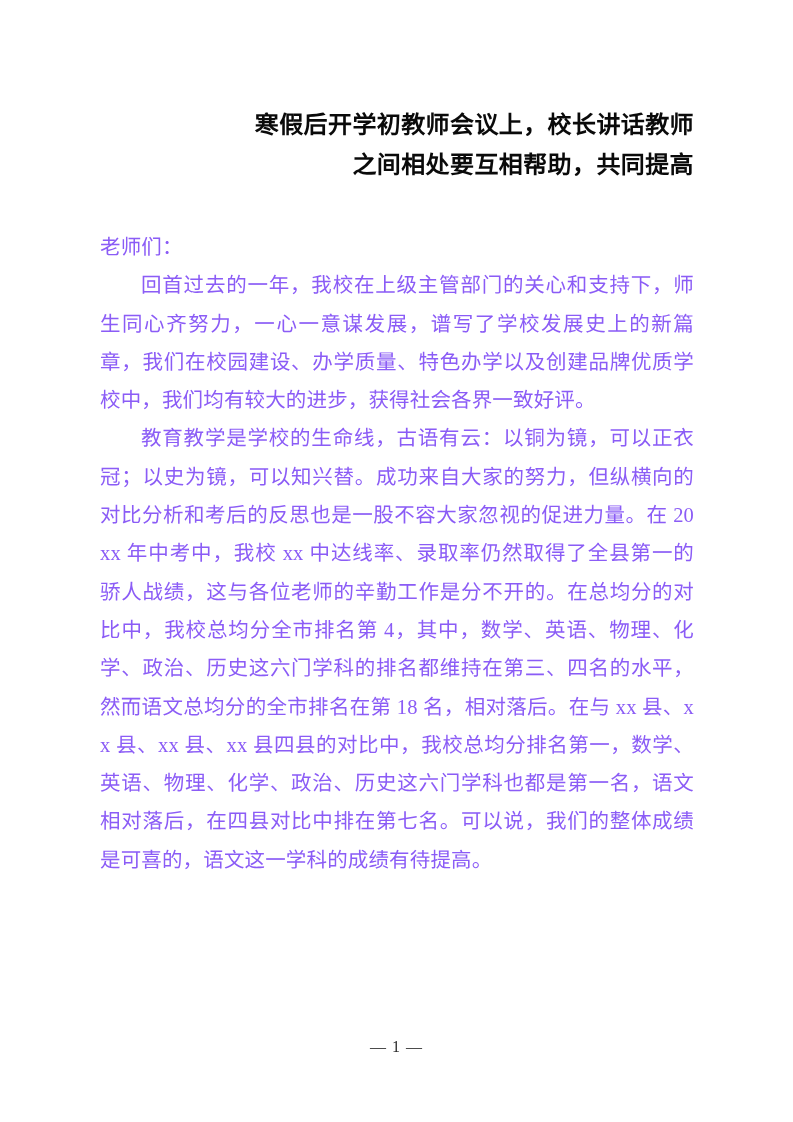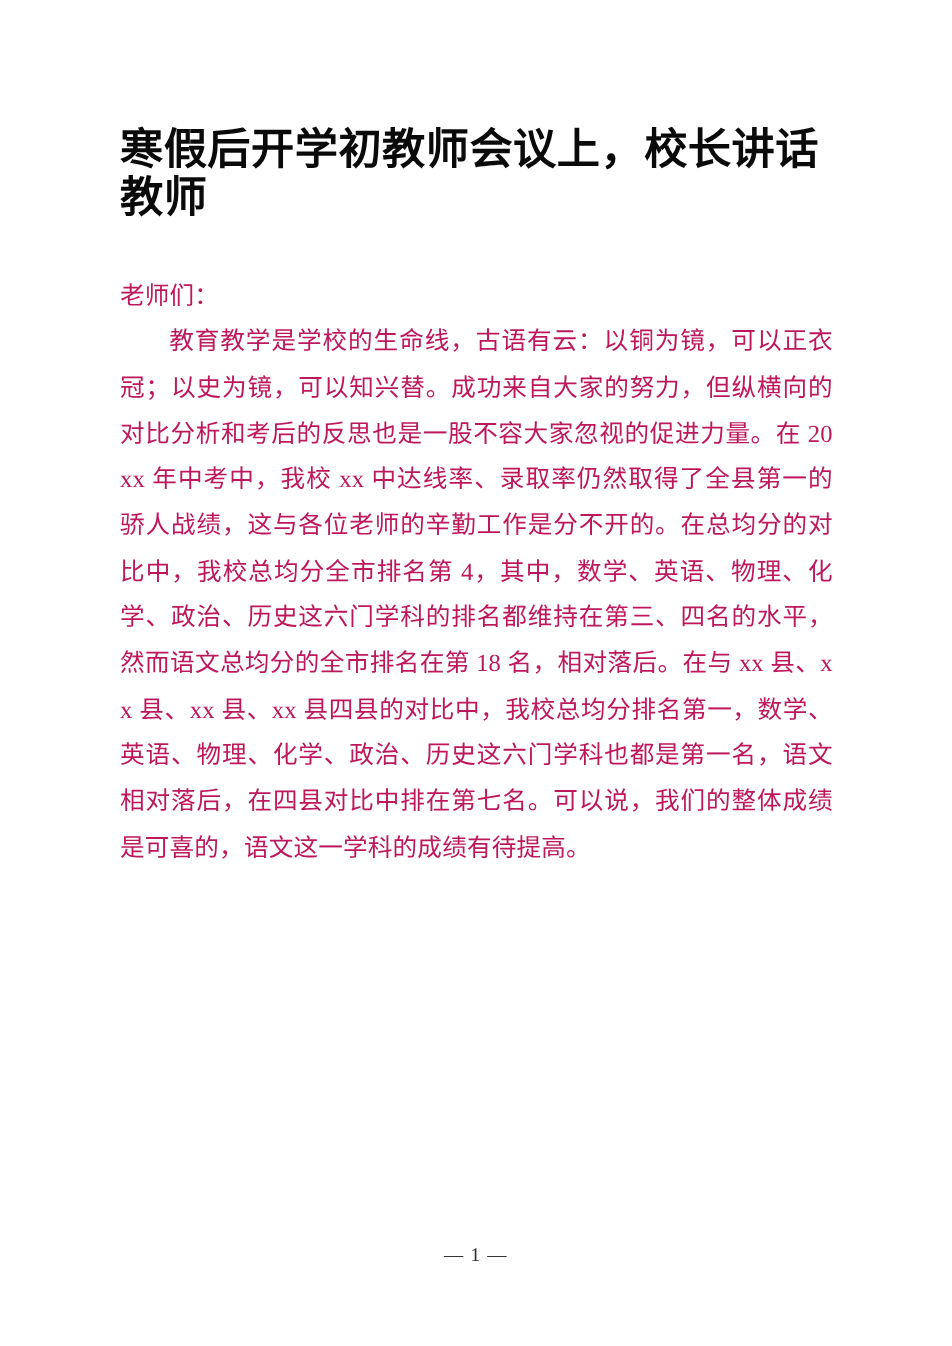--- a/index.html
+++ b/index.html
@@ -22,42 +22,42 @@
   
   .doc-title {
     margin: 0;
     padding: 0;
     position: absolute;
     left: 100px;
     top: 105px;
     width: 594px;
     font-family: "Liberation Sans", "DejaVu Sans", sans-serif;
     font-weight: bold;
-    font-size: 36px;
+    font-size: 24px;
     line-height: 40px;
     letter-spacing: 0.4px;
-    text-align: left;
+    text-align: right;
     color: #0a0a0a;
   }
 
   
   .body-block {
     position: absolute;
     left: 100px;
     top: 228px;
     width: 594px;
   }
 
   p.para {
     margin: 0;
     padding: 0;
     font-family: "Liberation Serif", "DejaVu Serif", serif;
     font-size: 20.5px;
     line-height: 38.3px;
-    color: #be185d;
+    color: #8b5cf6;
     text-align: justify;
     text-justify: inter-ideograph;
     text-align-last: left;
     letter-spacing: 0.15px;
     word-break: break-all;
   }
 
   p.para.indent {
     text-indent: 2em;
   }
@@ -75,22 +75,24 @@
     letter-spacing: 1px;
   }
 </style>
 </head>
 <body>
 
 <div class="page">
 
   <h1 class="doc-title">
     <span>寒假后开学初教师会议上，校长讲话教师</span><br>
+    <span>之间相处要互相帮助，共同提高</span>
   </h1>
 
   <div class="body-block">
     <p class="para">老师们：</p>
+    <p class="para indent">回首过去的一年，我校在上级主管部门的关心和支持下，师生同心齐努力，一心一意谋发展，谱写了学校发展史上的新篇章，我们在校园建设、办学质量、特色办学以及创建品牌优质学校中，我们均有较大的进步，获得社会各界一致好评。</p>
     <p class="para indent">教育教学是学校的生命线，古语有云：以铜为镜，可以正衣冠；以史为镜，可以知兴替。成功来自大家的努力，但纵横向的对比分析和考后的反思也是一股不容大家忽视的促进力量。在 20xx 年中考中，我校 xx 中达线率、录取率仍然取得了全县第一的骄人战绩，这与各位老师的辛勤工作是分不开的。在总均分的对比中，我校总均分全市排名第 4，其中，数学、英语、物理、化学、政治、历史这六门学科的排名都维持在第三、四名的水平，然而语文总均分的全市排名在第 18 名，相对落后。在与 xx 县、xx 县、xx 县、xx 县四县的对比中，我校总均分排名第一，数学、英语、物理、化学、政治、历史这六门学科也都是第一名，语文相对落后，在四县对比中排在第七名。可以说，我们的整体成绩是可喜的，语文这一学科的成绩有待提高。</p>
   </div>
 
   <div class="page-footer">— 1 —</div>
 
 </div>
 
 </body></html>

